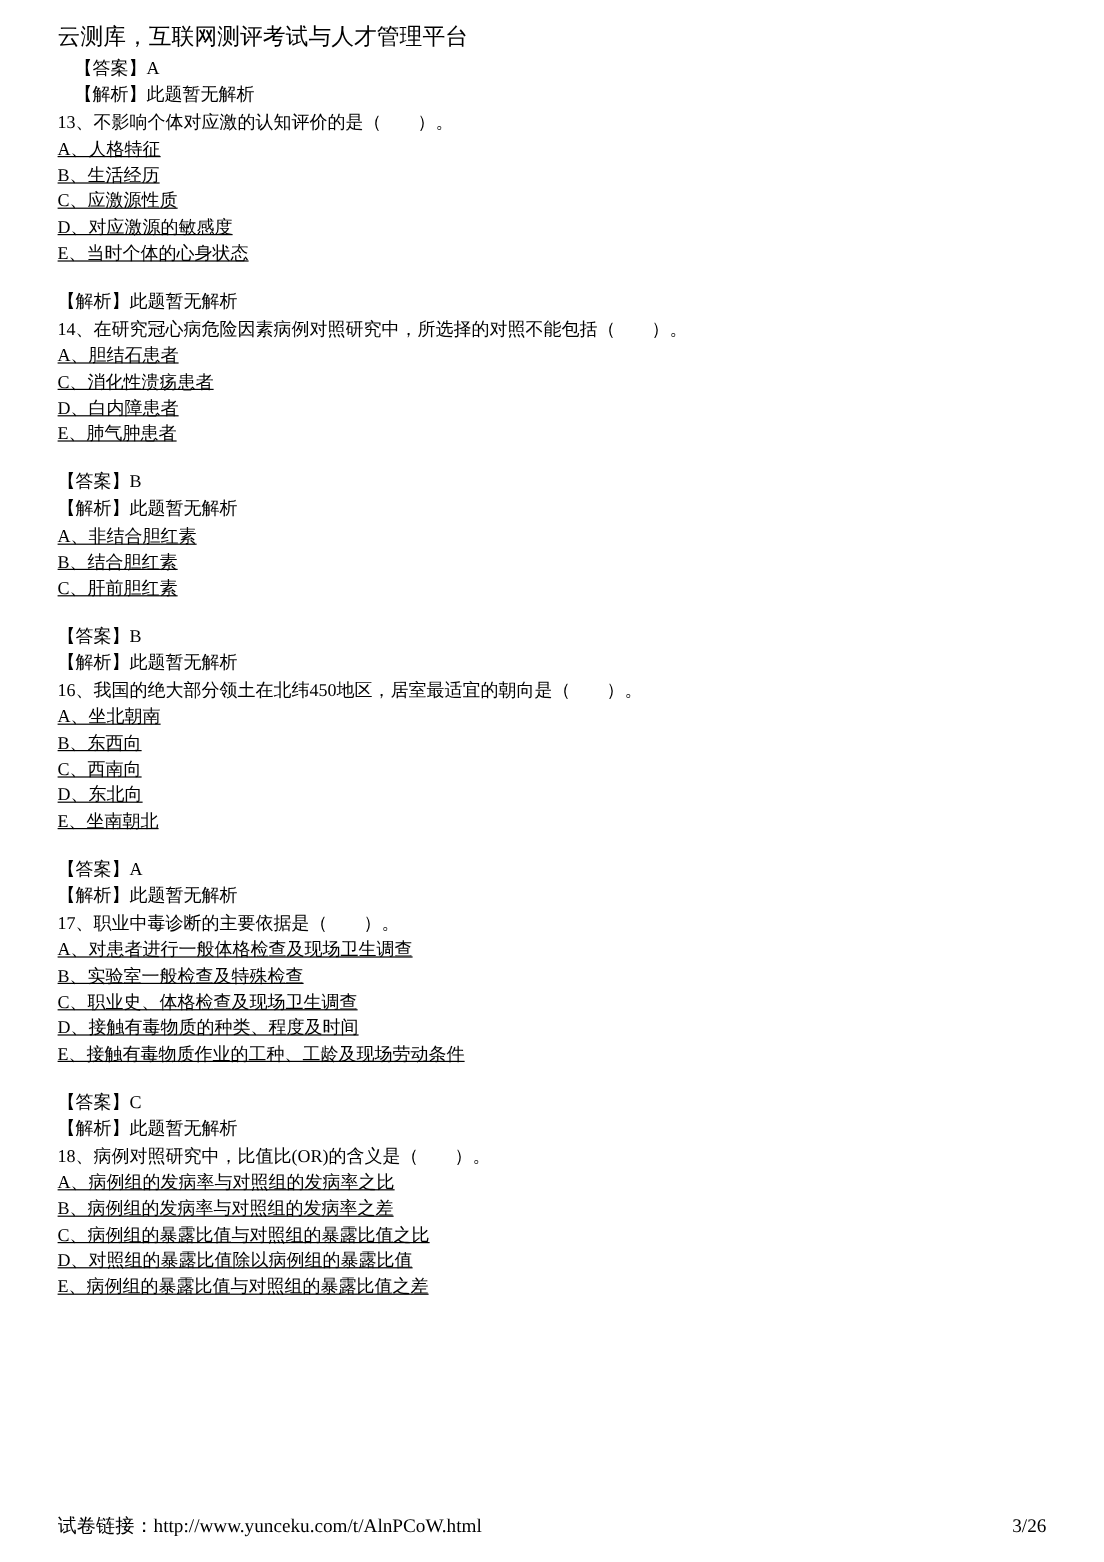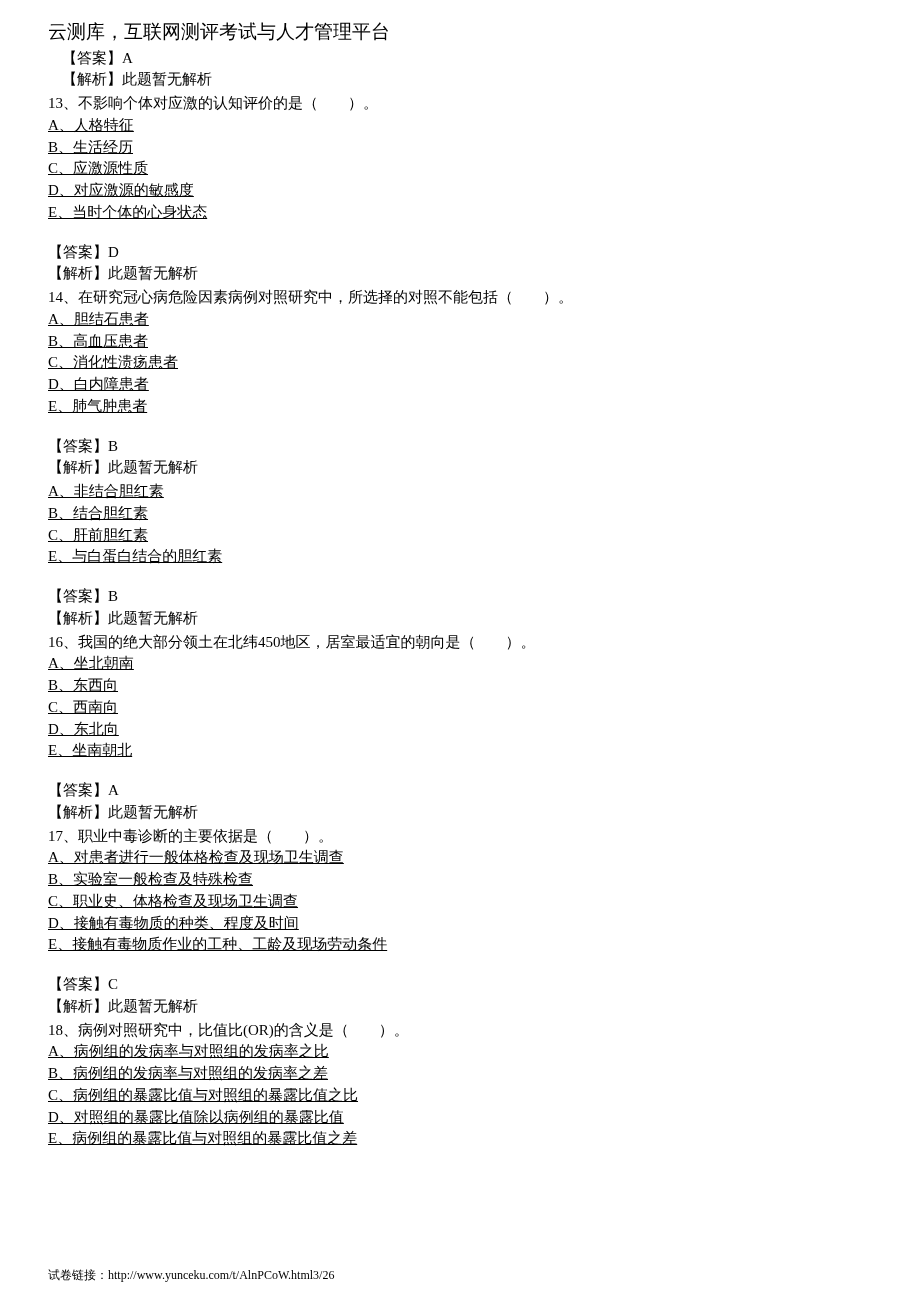--- a/index.html
+++ b/index.html
@@ -35,21 +35,22 @@
     }
     .gap {
       height: 18px;
     }
     .footer {
       position: fixed;
       bottom: 18px;
       left: 48px;
       right: 48px;
       display: flex;
-      font-size: 12px;
+      justify-content: space-between;
+      font-size: 16px;
       width: 824px;
     }
   </style>
 </head>
 <body>
 
 <div class="header-title">云测库，互联网测评考试与人才管理平台</div>
 
 <div class="answer-block">
   <div><span>【答案】</span><span>A</span></div>
@@ -58,39 +59,36 @@
 
 <div id="questions-container">
     <div class="question-block">
       <div class="question-stem"><span>13、</span><span>不影响个体对应激的认知评价的是（　　）。</span></div>
       <span class="option">A、人格特征</span>
       <span class="option">B、生活经历</span>
       <span class="option">C、应激源性质</span>
       <span class="option">D、对应激源的敏感度</span>
       <span class="option">E、当时个体的心身状态</span>
       <div class="gap"></div>
-      <div><span>【答案】</span><span>D</span></div>
       <div><span>【解析】</span><span>此题暂无解析</span></div>
     </div>
     <div class="question-block">
       <div class="question-stem"><span>14、</span><span>在研究冠心病危险因素病例对照研究中，所选择的对照不能包括（　　）。</span></div>
       <span class="option">A、胆结石患者</span>
-      <span class="option">B、高血压患者</span>
       <span class="option">C、消化性溃疡患者</span>
       <span class="option">D、白内障患者</span>
       <span class="option">E、肺气肿患者</span>
       <div class="gap"></div>
       <div><span>【答案】</span><span>B</span></div>
       <div><span>【解析】</span><span>此题暂无解析</span></div>
     </div>
     <div class="question-block">
       <span class="option">A、非结合胆红素</span>
       <span class="option">B、结合胆红素</span>
       <span class="option">C、肝前胆红素</span>
-      <span class="option">E、与白蛋白结合的胆红素</span>
       <div class="gap"></div>
       <div><span>【答案】</span><span>B</span></div>
       <div><span>【解析】</span><span>此题暂无解析</span></div>
     </div>
     <div class="question-block">
       <div class="question-stem"><span>16、</span><span>我国的绝大部分领土在北纬450地区，居室最适宜的朝向是（　　）。</span></div>
       <span class="option">A、坐北朝南</span>
       <span class="option">B、东西向</span>
       <span class="option">C、西南向</span>
       <span class="option">D、东北向</span>

